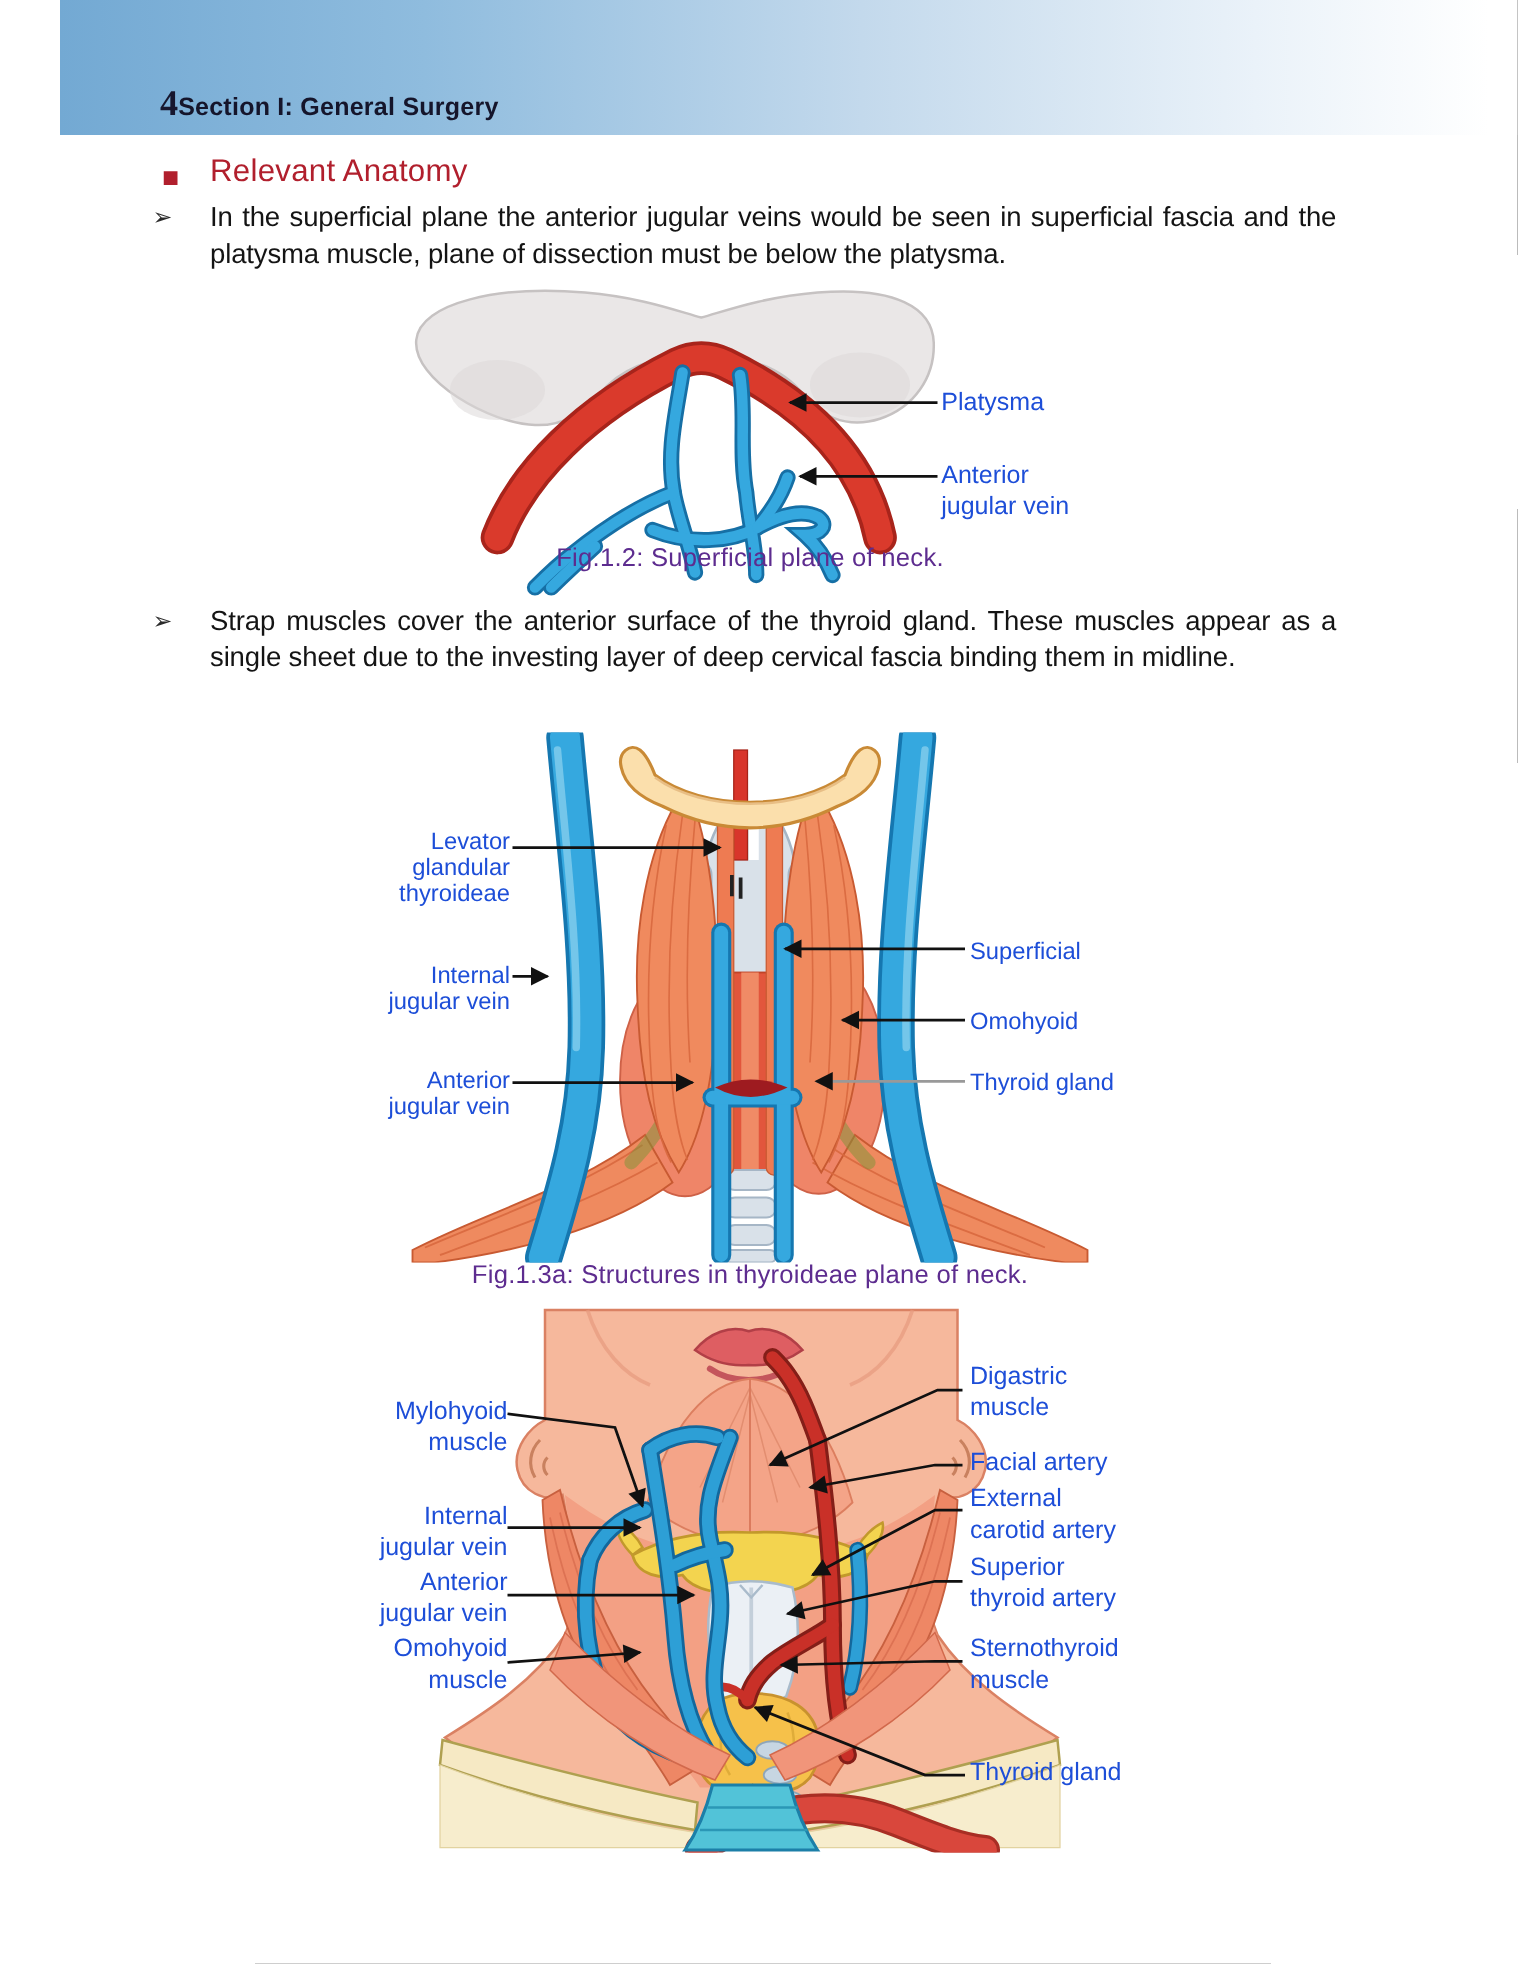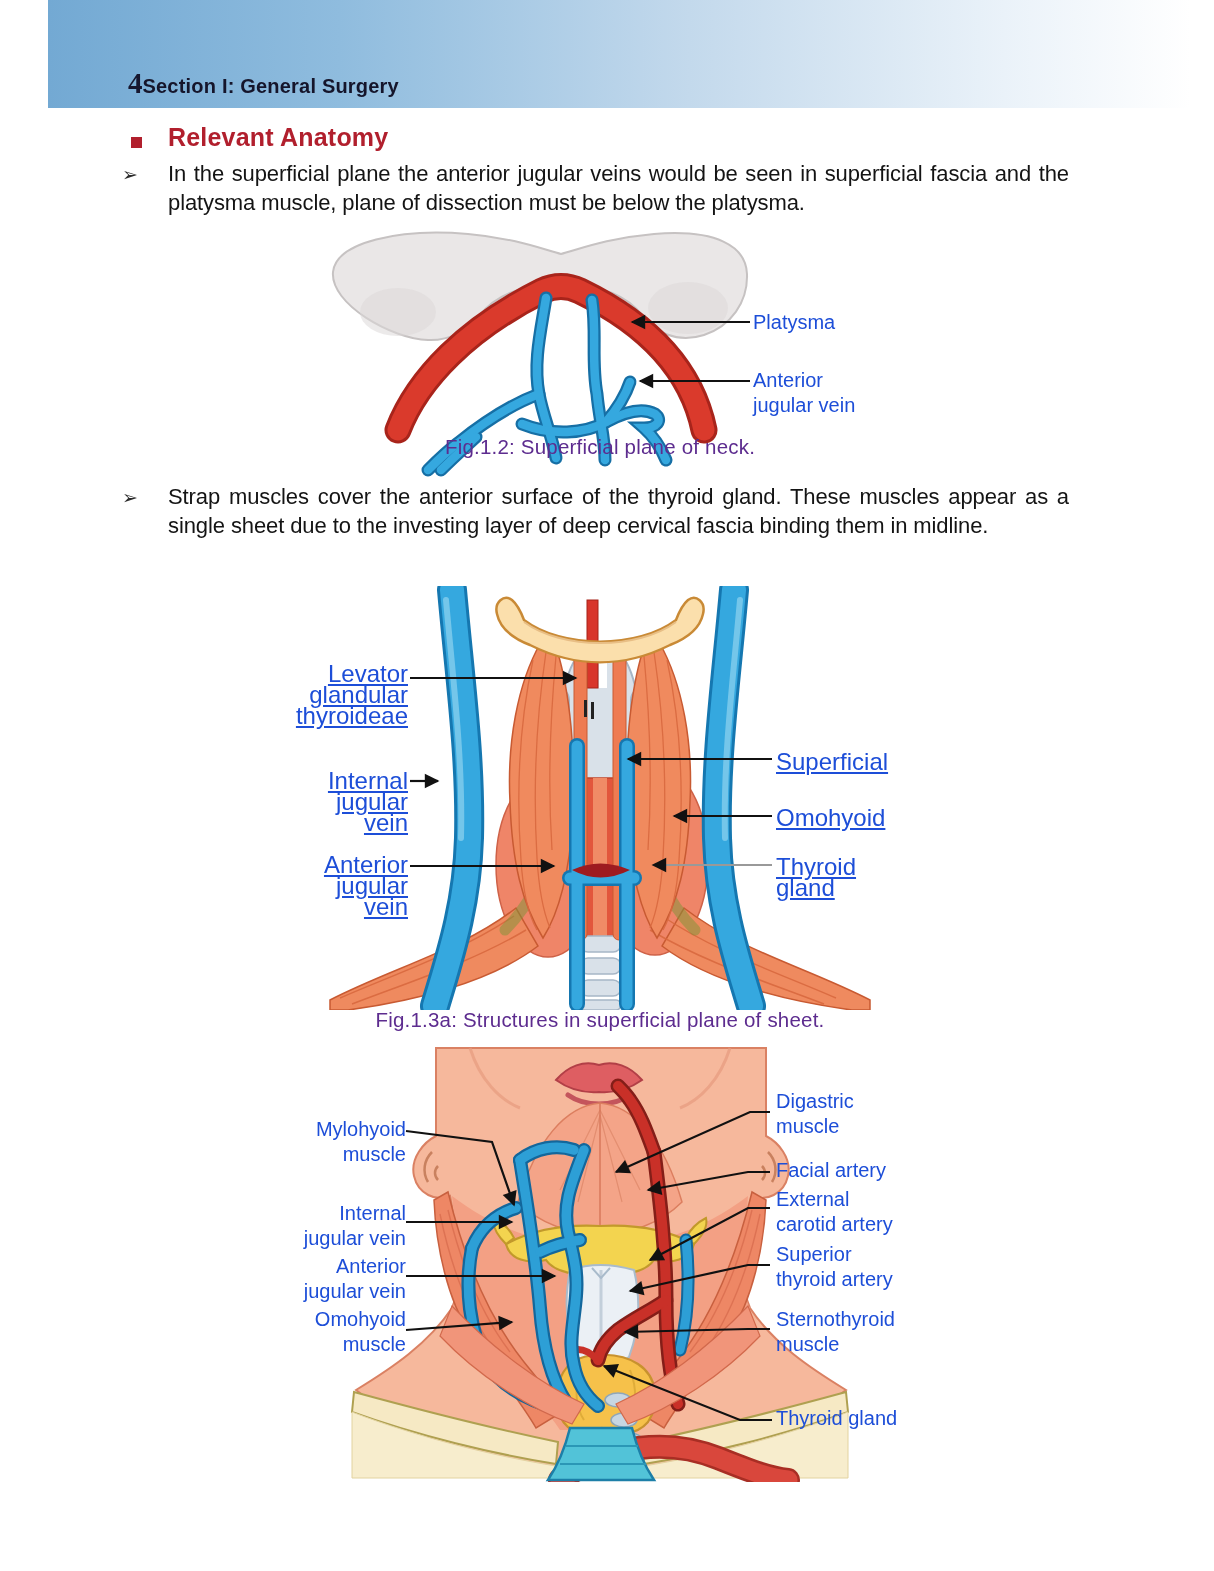--- a/index.html
+++ b/index.html
@@ -6,31 +6,31 @@
   .page{position:relative;width:1214px;height:1571px;background:#ffffff;overflow:hidden;
         font-family:"Liberation Sans",sans-serif;}
   
   .band{position:absolute;left:48px;top:0;width:1166px;height:108px;
         background:linear-gradient(90deg,#73A9D3 0%,#8FBCDE 25%,#C3D9EC 55%,#EAF2F9 82%,#FFFFFF 98%);}
   .band-text{position:absolute;left:80px;bottom:8px;display:flex;align-items:baseline;}
   .pagenum{font-family:"Liberation Serif",serif;font-weight:bold;font-size:29px;color:#17172F;}
   .sectitle{font-size:20px;font-weight:bold;color:#15152B;letter-spacing:.2px;}
   
   .hd-bullet{position:absolute;left:131px;top:137px;width:11px;height:11px;background:#B11F2D;}
-  .heading{position:absolute;left:168px;top:123px;font-size:25px;font-weight:bold;color:#B11F2D;letter-spacing:.2px;}
+  .heading{position:absolute;left:168px;top:123px;font-size:25px;font-weight:normal;color:#B11F2D;letter-spacing:.2px;}
   
   .arrow{position:absolute;left:122px;font-size:19px;color:#2b2b2b;font-family:"DejaVu Sans",sans-serif;}
   .para{position:absolute;left:168px;width:901px;font-size:22px;line-height:28.8px;color:#141414;
         text-align:justify;letter-spacing:-.1px;}
   
   .caption{position:absolute;left:0;width:1200px;text-align:center;font-weight:normal;
            font-size:20.5px;color:#5D2C8F;letter-spacing:.2px;}
   
   .lbl{position:absolute;color:#1d4ed8;white-space:pre-line;}
-  .lbl-a{font-size:24px;line-height:21px;text-decoration:underline;}
+  .lbl-a{font-size:19px;line-height:21px;}
   .lbl-b{font-size:20px;line-height:25px;}
   .r{text-align:right;}
   svg{position:absolute;}
   .fig{position:absolute;left:0;top:0;width:100%;height:100%;pointer-events:none;}
 </style>
 </head>
 <body>
 
 <div class="page">
 
@@ -212,21 +212,21 @@
     <div class="lbl lbl-a r" style="left:288px;top:663px;width:120px">Levator
 glandular
 thyroideae</div>
     <div class="lbl lbl-a r" style="left:288px;top:770px;width:120px">Internal
 jugular vein</div>
     <div class="lbl lbl-a r" style="left:286px;top:854px;width:122px">Anterior
 jugular vein</div>
     <div class="lbl lbl-a" style="left:776px;top:751px;width:130px">Superficial</div>
     <div class="lbl lbl-a" style="left:776px;top:807px;width:130px">Omohyoid</div>
     <div class="lbl lbl-a" style="left:776px;top:856px;width:140px">Thyroid gland</div>
-    <div class="caption" style="top:1008px">Fig.1.3a: Structures in superficial plane of sheet.</div>
+    <div class="caption" style="top:1008px">Fig.1.3a: Structures in thyroideae plane of neck.</div>
   </div>
 
   <div class="fig">
     <svg style="left:340px;top:1046px" width="560" height="436" viewBox="340 1046 560 436">
       <defs>
         <marker id="ah3" viewBox="0 0 12 12" refX="10" refY="6" markerWidth="8" markerHeight="8" orient="auto-start-reverse">
           <path d="M1,1 L11,6 L1,11 Z" fill="#111"></path>
         </marker>
       </defs>
 

